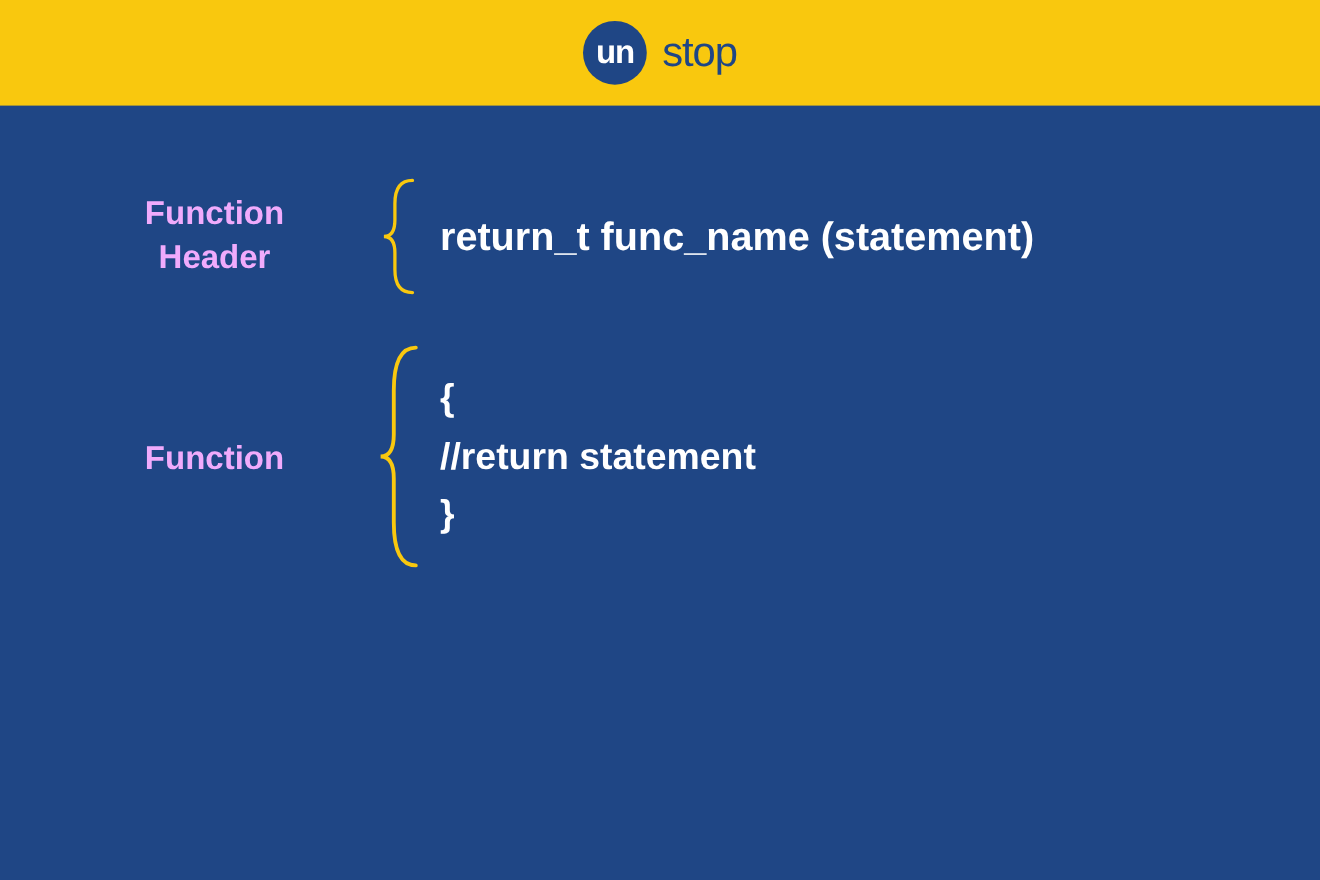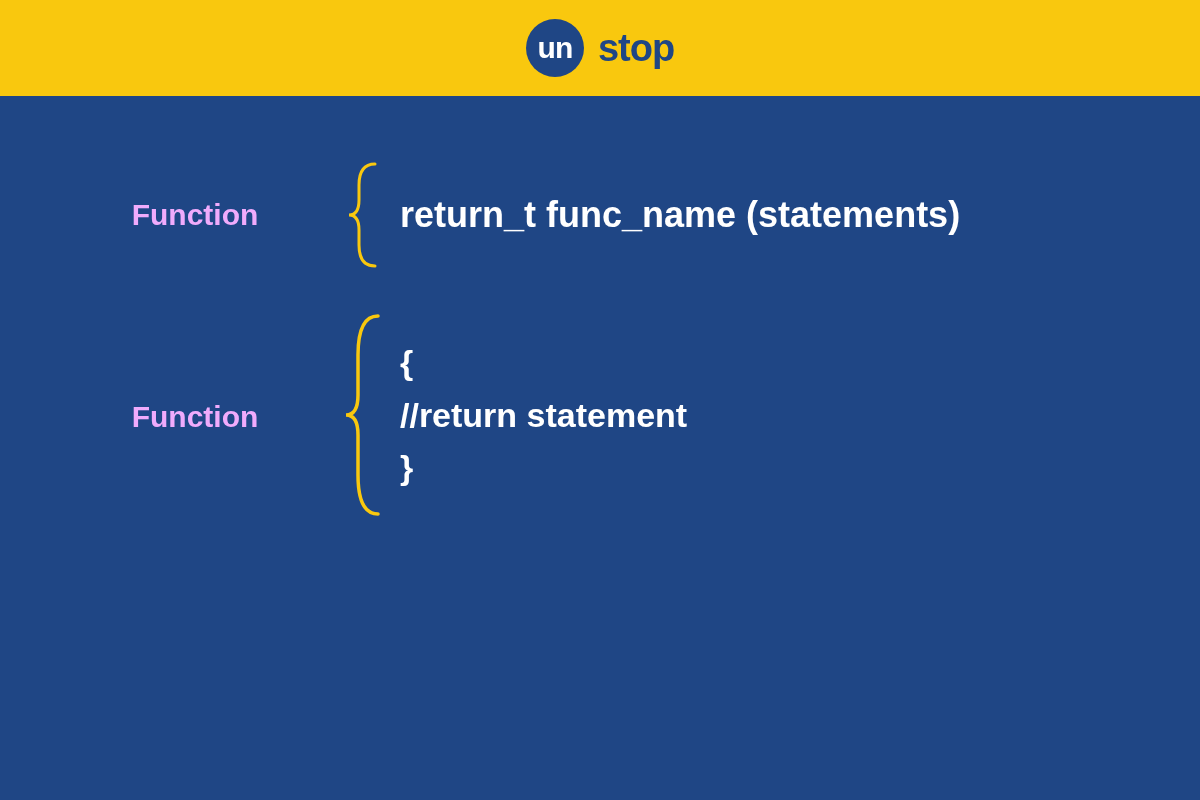--- a/index.html
+++ b/index.html
@@ -31,21 +31,21 @@
     display: flex;
     align-items: center;
     justify-content: center;
     color: #ffffff;
     font-weight: 700;
     font-size: 30px;
     letter-spacing: -1px;
   }
   .logo-text {
     color: #1f4685;
-    font-weight: 700;
+    font-weight: 400;
     font-size: 38px;
     letter-spacing: -1px;
     margin-left: -2px;
   }
   .content {
     width: 100%;
     padding: 64px 60px 0 60px;
     color: #ffffff;
   }
   .title {
@@ -101,27 +101,28 @@
     </div>
     <span class="logo-text">stop</span>
   </div>
 </div>
 
 <div class="content">
 
   <div class="row">
     <div class="label-col">
       <div>Function</div>
+      <div>Header</div>
     </div>
     <div class="brace-col">
       <svg class="brace-svg" width="40" height="110" viewBox="0 0 40 110">
         <path d="M 30 4 Q 14 4 14 25 L 14 40 Q 14 55 4 55 Q 14 55 14 70 L 14 85 Q 14 106 30 106" fill="none" stroke="#f9c80e" stroke-width="3" stroke-linecap="round"></path>
       </svg>
     </div>
-    <div class="code-col code-header">return_t func_name (statements)</div>
+    <div class="code-col code-header">return_t func_name (statement)</div>
   </div>
 
   <div class="row body-row">
     <div class="label-col">
       <div>Function</div>
     </div>
     <div class="brace-col">
       <svg class="brace-svg" width="50" height="210" viewBox="0 0 50 210">
         <path d="M 38 6 Q 18 6 18 45 L 18 85 Q 18 105 6 105 Q 18 105 18 125 L 18 165 Q 18 204 38 204" fill="none" stroke="#f9c80e" stroke-width="3.5" stroke-linecap="round"></path>
       </svg>

